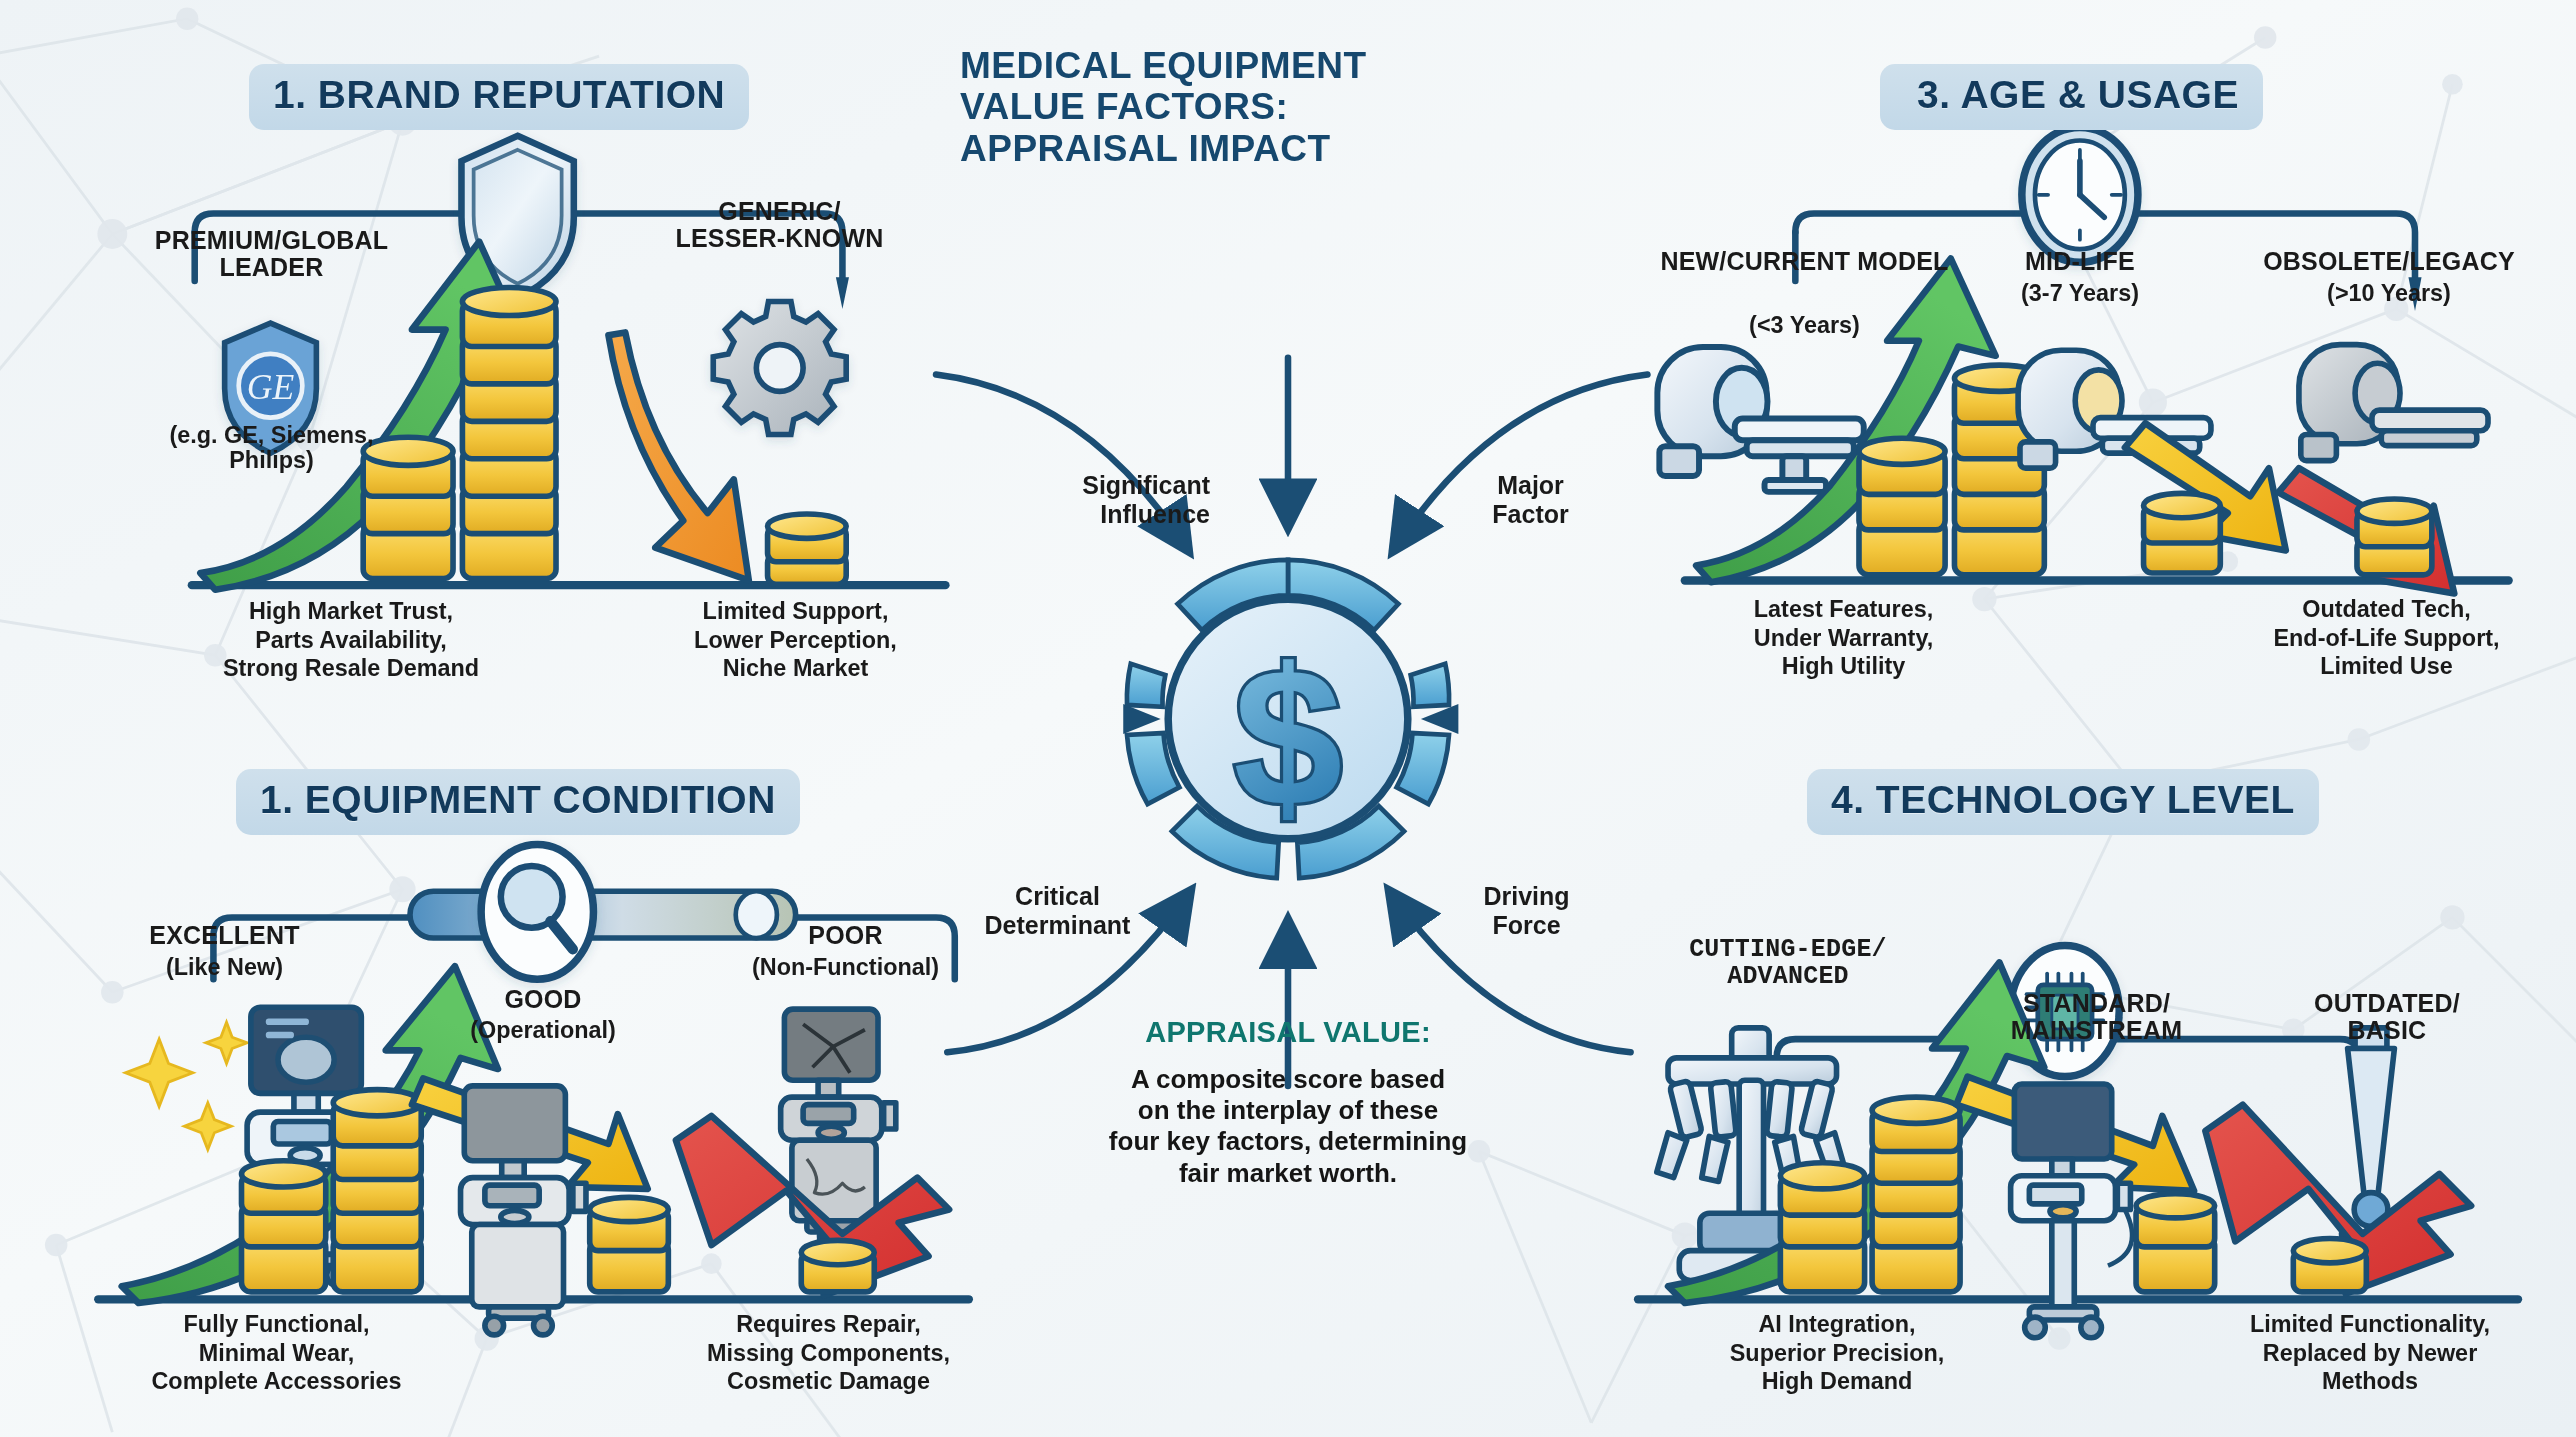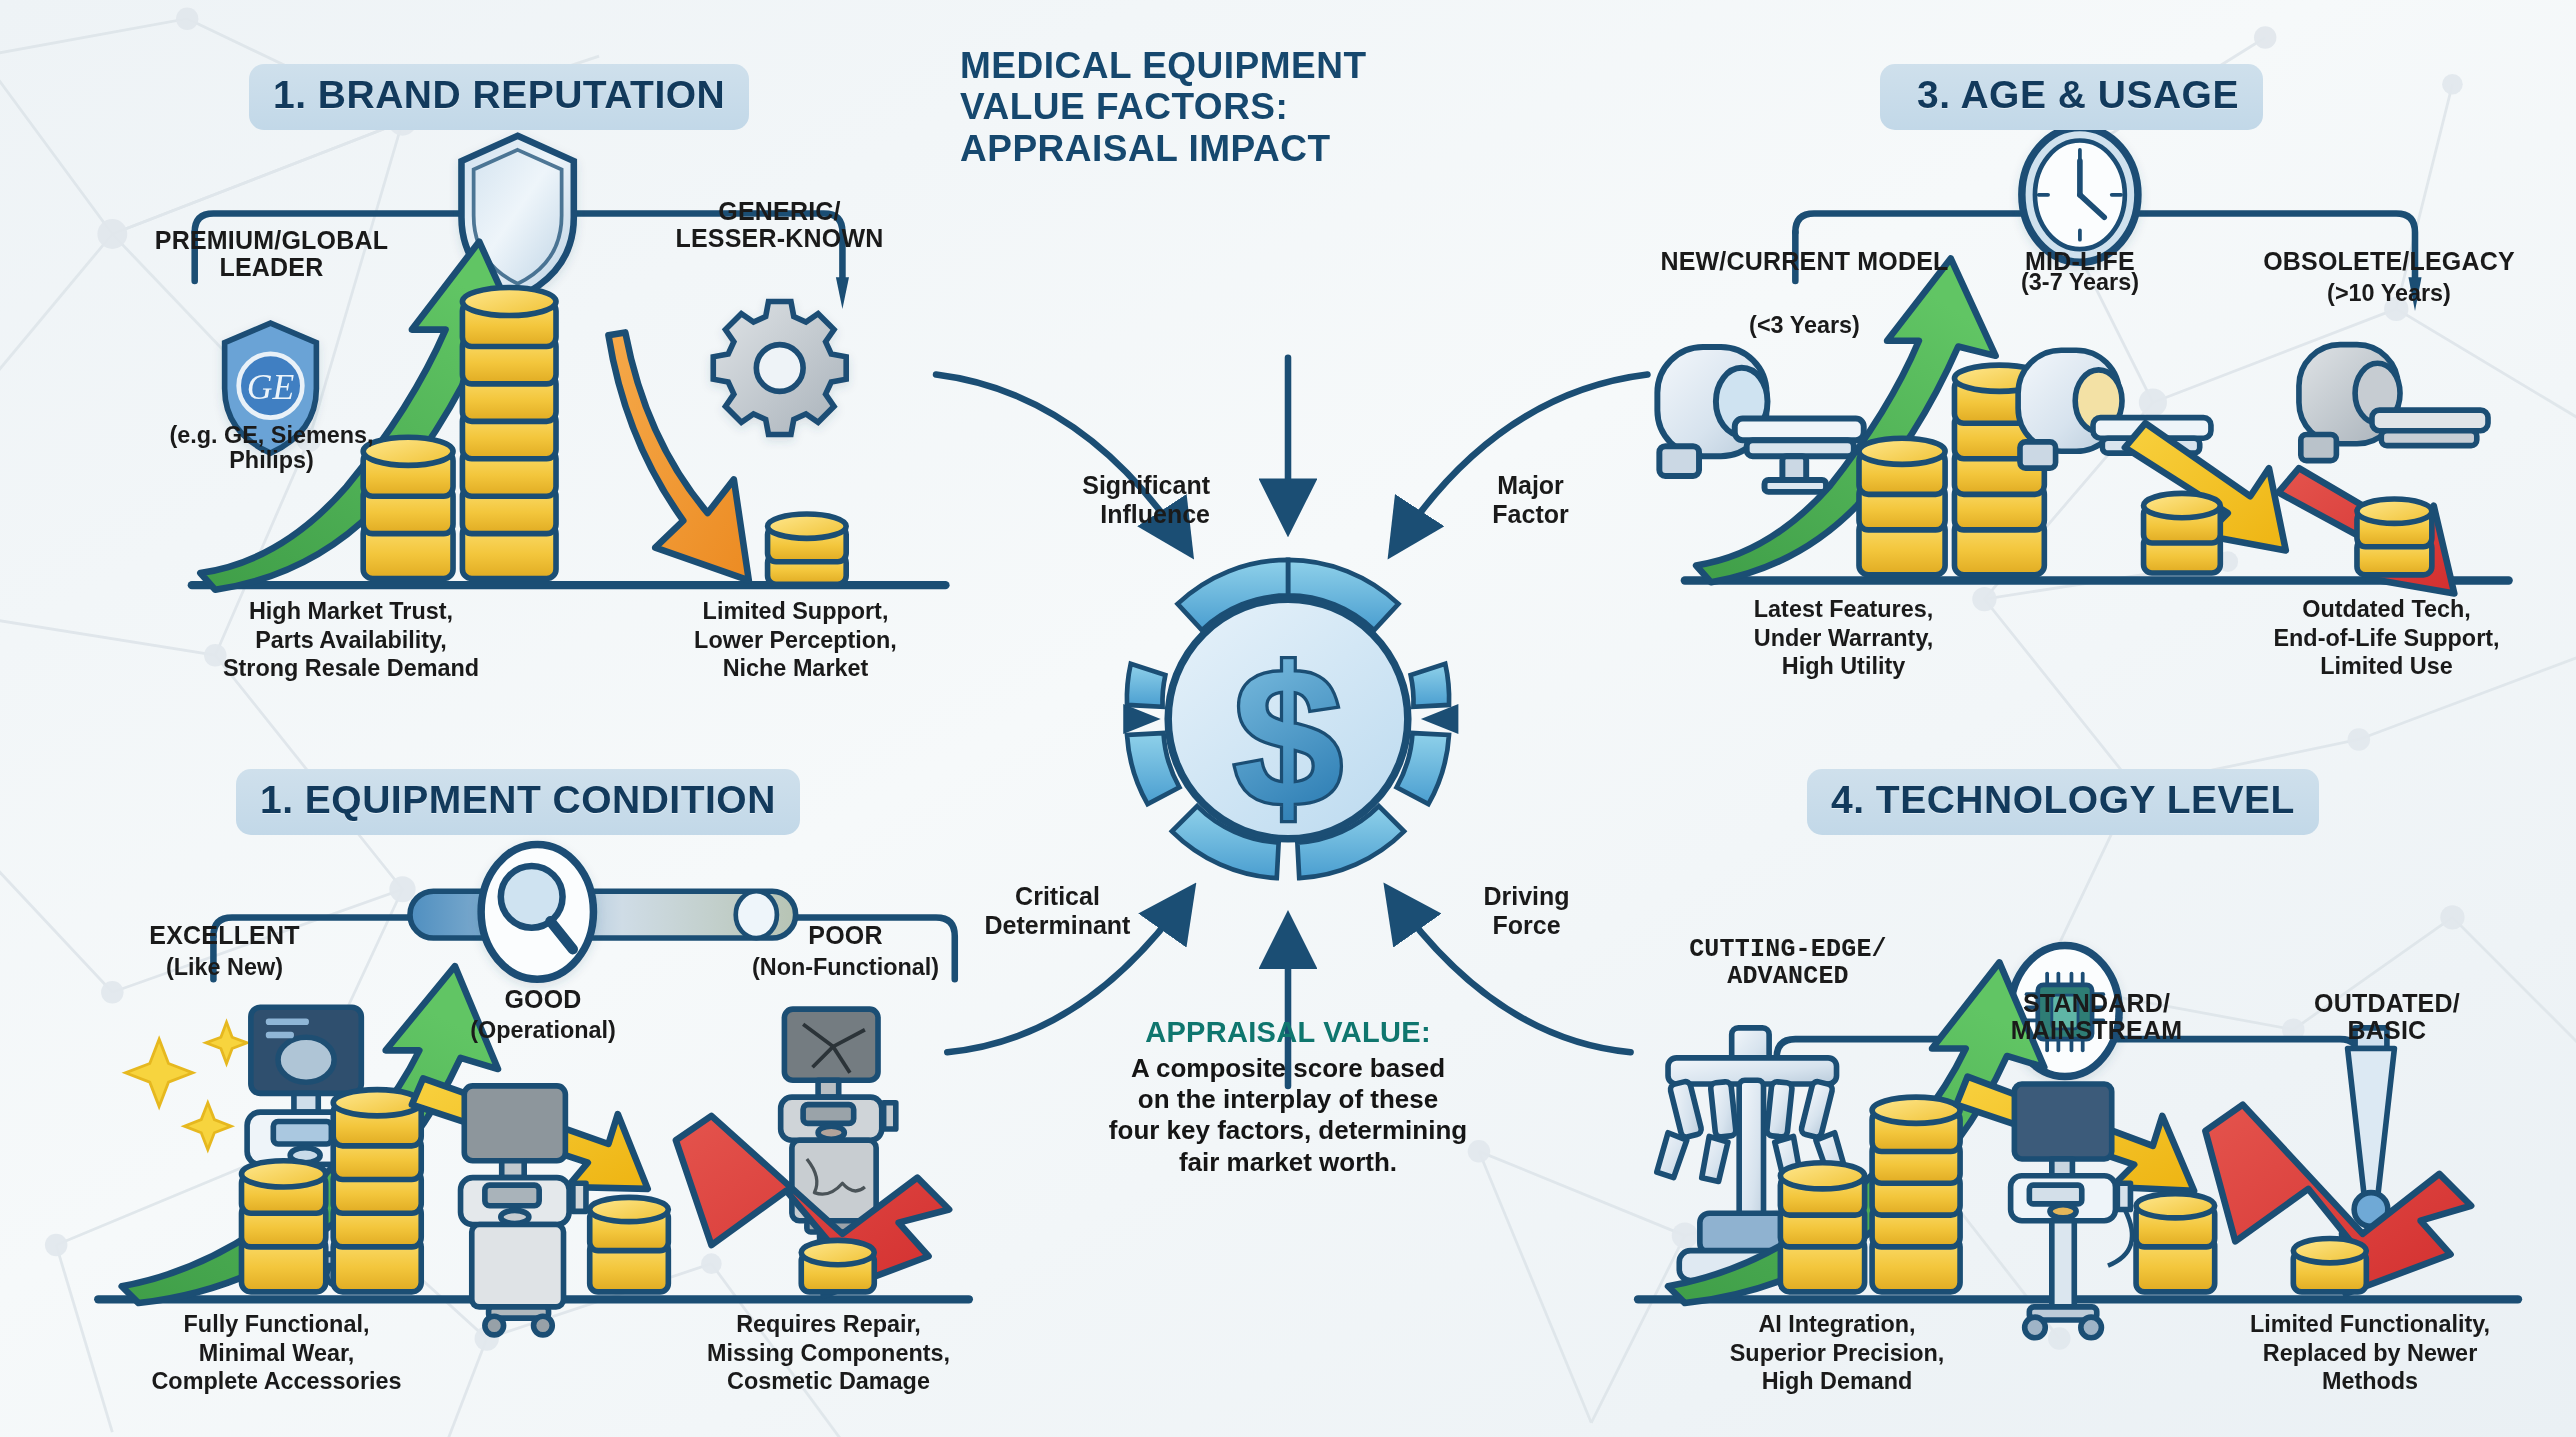--- a/index.html
+++ b/index.html
@@ -77,21 +77,21 @@
   .appraisal{
     position:absolute;
     text-align:center;
     z-index:6;
     width:524px;
   }
   .appraisal .ap-h{
     color:#0f766e;font-weight:bold;font-size:29px;letter-spacing:0.3px;
   }
   .appraisal .ap-b{
-    color:#151515;font-weight:bold;font-size:26px;line-height:1.2;white-space:pre-line;margin-top:4px;
+    color:#151515;font-weight:bold;font-size:26px;line-height:1.2;white-space:pre-line;margin-top:15px;
   }
 </style>
 </head>
 <body>
 
 <div id="root">
 
   <svg class="bg-net" viewBox="0 0 2752 1536">
     <defs>
       <linearGradient id="bgGrad" x1="0" y1="0" x2="1" y2="1">
@@ -644,21 +644,21 @@
 Parts Availability,
 Strong Resale Demand</div>
     <div class="desc" style="left:599px;top:597px;width:393px;">Limited Support,
 Lower Perception,
 Niche Market</div>
 
     <div class="pill" style="left:1880px;top:64px;padding-left:37px;">3. AGE &amp; USAGE</div>
     <div class="cap cap-up" style="left:1608px;top:248px;width:393px;">NEW/CURRENT MODEL</div>
     <div class="cap cap-sub" style="left:1608px;top:281px;width:393px;margin-top:32px;">(&lt;3 Years)</div>
     <div class="cap cap-up" style="left:1962px;top:248px;width:236px;">MID-LIFE</div>
-    <div class="cap cap-sub" style="left:1962px;top:270px;width:236px;">(3-7 Years)</div>
+    <div class="cap cap-sub" style="left:1962px;top:281px;width:236px;">(3-7 Years)</div>
     <div class="cap cap-up" style="left:2202px;top:248px;width:374px;">OBSOLETE/LEGACY</div>
     <div class="cap cap-sub" style="left:2202px;top:281px;width:374px;">(&gt;10 Years)</div>
     <div class="desc" style="left:1647px;top:595px;width:393px;">Latest Features,
 Under Warranty,
 High Utility</div>
     <div class="desc" style="left:2190px;top:595px;width:393px;">Outdated Tech,
 End-of-Life Support,
 Limited Use</div>
 
     <div class="pill" style="left:236px;top:769px;">1. EQUIPMENT CONDITION</div>

